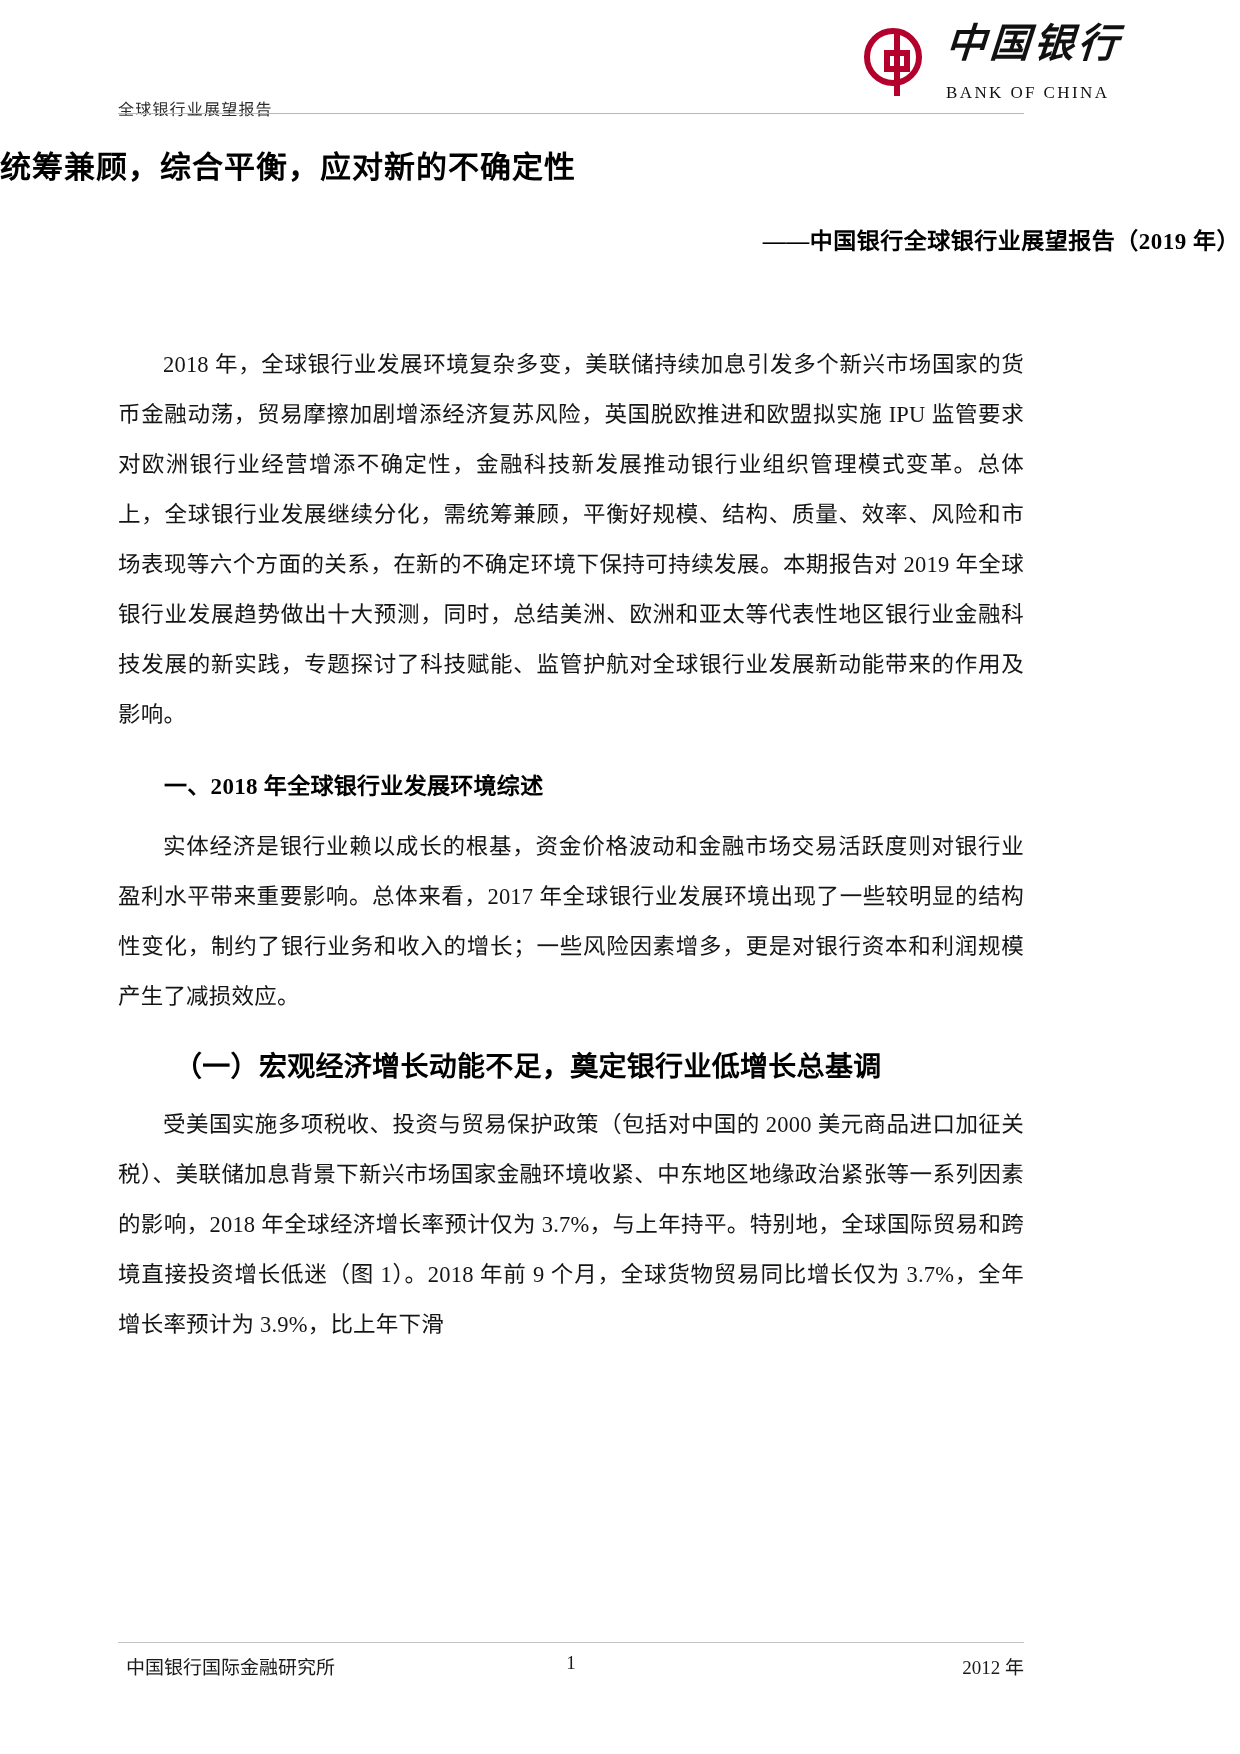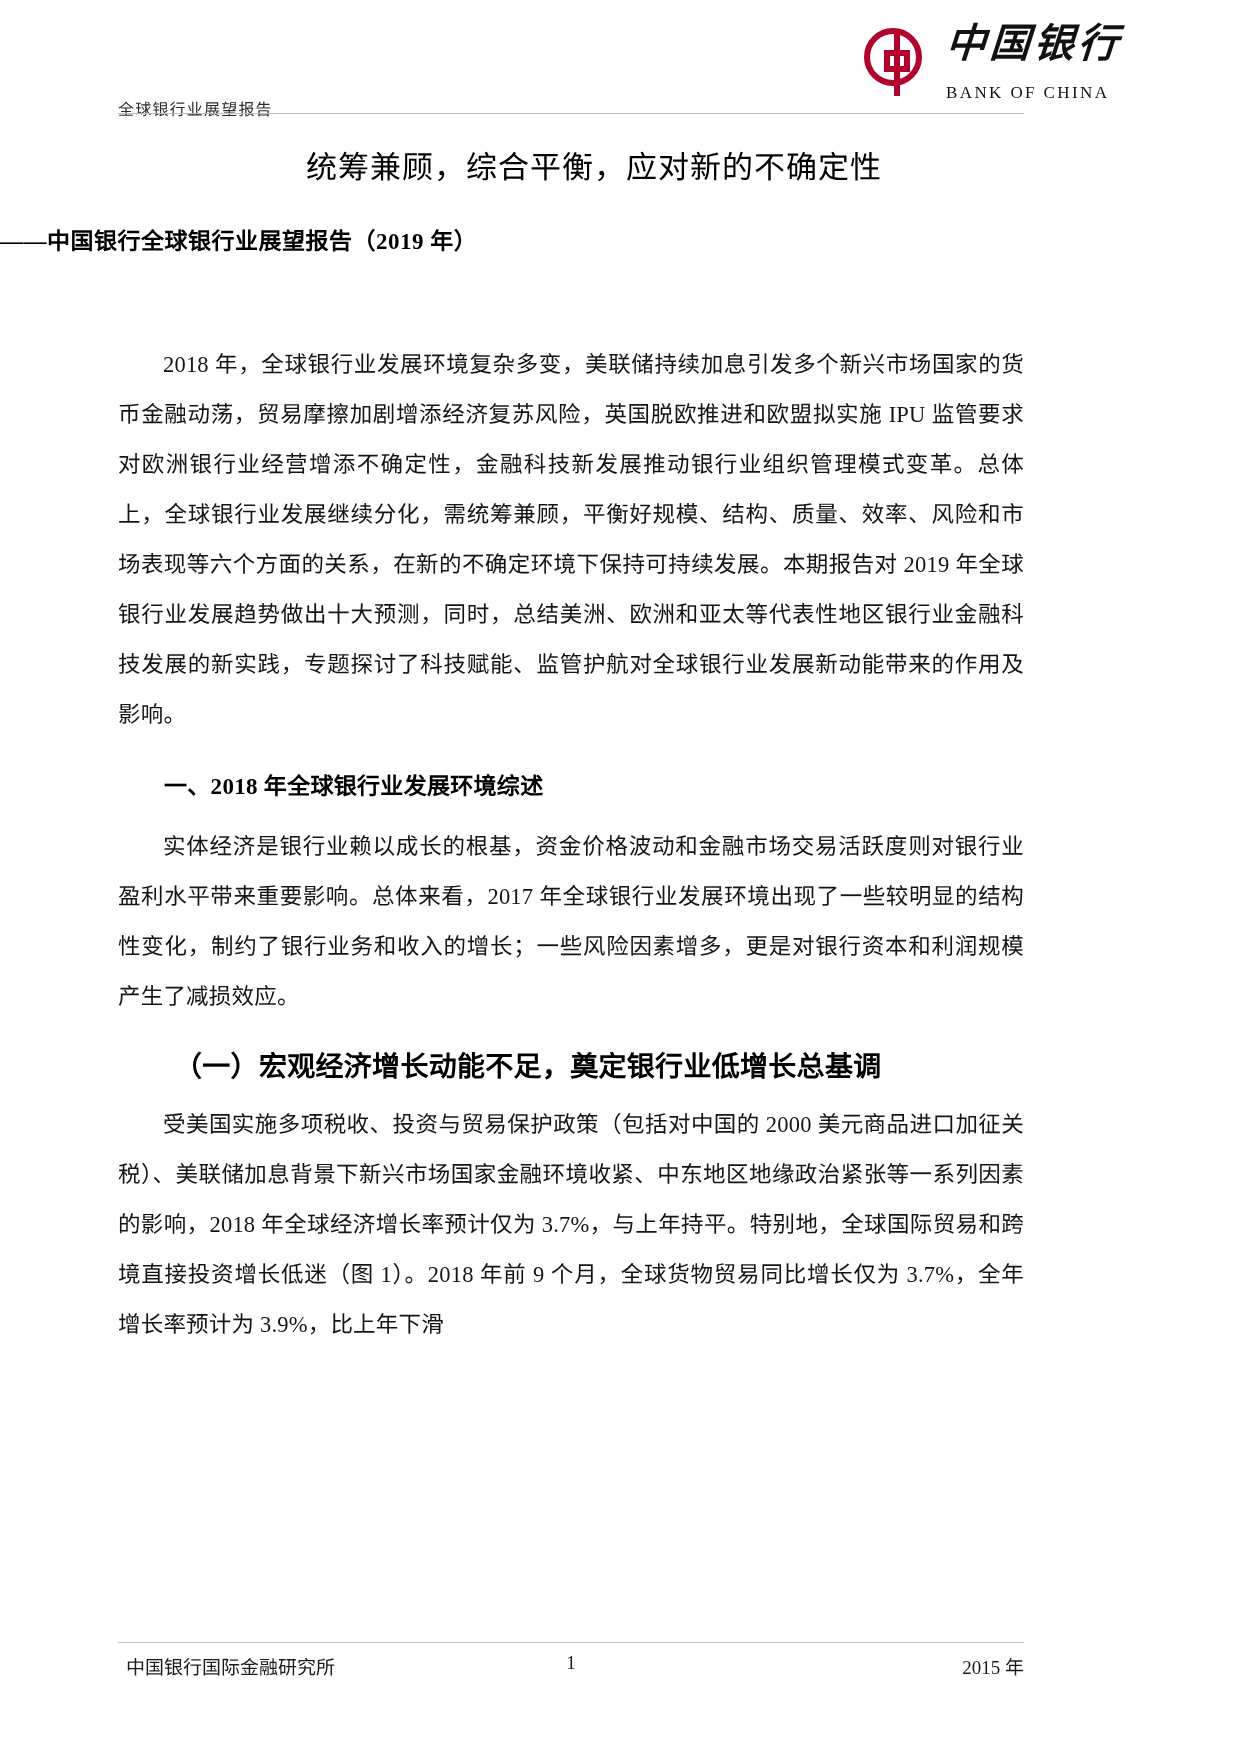--- a/index.html
+++ b/index.html
@@ -116,31 +116,30 @@
     font-size: 17px;
     letter-spacing: 2.4px;
     color: #111;
   }
 
   
   .doc-title {
     position: absolute;
     left: 0; top: 142px;
     width: 1188px;
-    text-align: center;
     font-size: 31px;
-    font-weight: 400;
+    font-weight: 700;
     letter-spacing: 1px;
     color: #000;
   }
   .doc-subtitle {
     position: absolute;
     left: 0; top: 222px;
     width: 1240px;
-    text-align: left;
+    text-align: right;
     font-size: 23px;
     font-weight: 700;
     letter-spacing: 0.5px;
     color: #000;
   }
 
   
   .content {
     position: absolute;
     left: 118px;
@@ -248,16 +247,16 @@
 
     <h3 class="sub-heading">（一）宏观经济增长动能不足，奠定银行业低增长总基调</h3>
 
     <p class="body-para">受美国实施多项税收、投资与贸易保护政策（包括对中国的 2000 美元商品进口加征关税）、美联储加息背景下新兴市场国家金融环境收紧、中东地区地缘政治紧张等一系列因素的影响，2018 年全球经济增长率预计仅为 3.7%，与上年持平。特别地，全球国际贸易和跨境直接投资增长低迷（图 1）。2018 年前 9 个月，全球货物贸易同比增长仅为 3.7%，全年增长率预计为 3.9%，比上年下滑</p>
   </div>
 
   <div class="footer">
     <div class="footer-rule"></div>
     <div class="footer-left">中国银行国际金融研究所</div>
     <div class="footer-center">1</div>
-    <div class="footer-right">2015 年</div>
+    <div class="footer-right">2012 年</div>
   </div>
 
 </div>
 
 </body></html>

